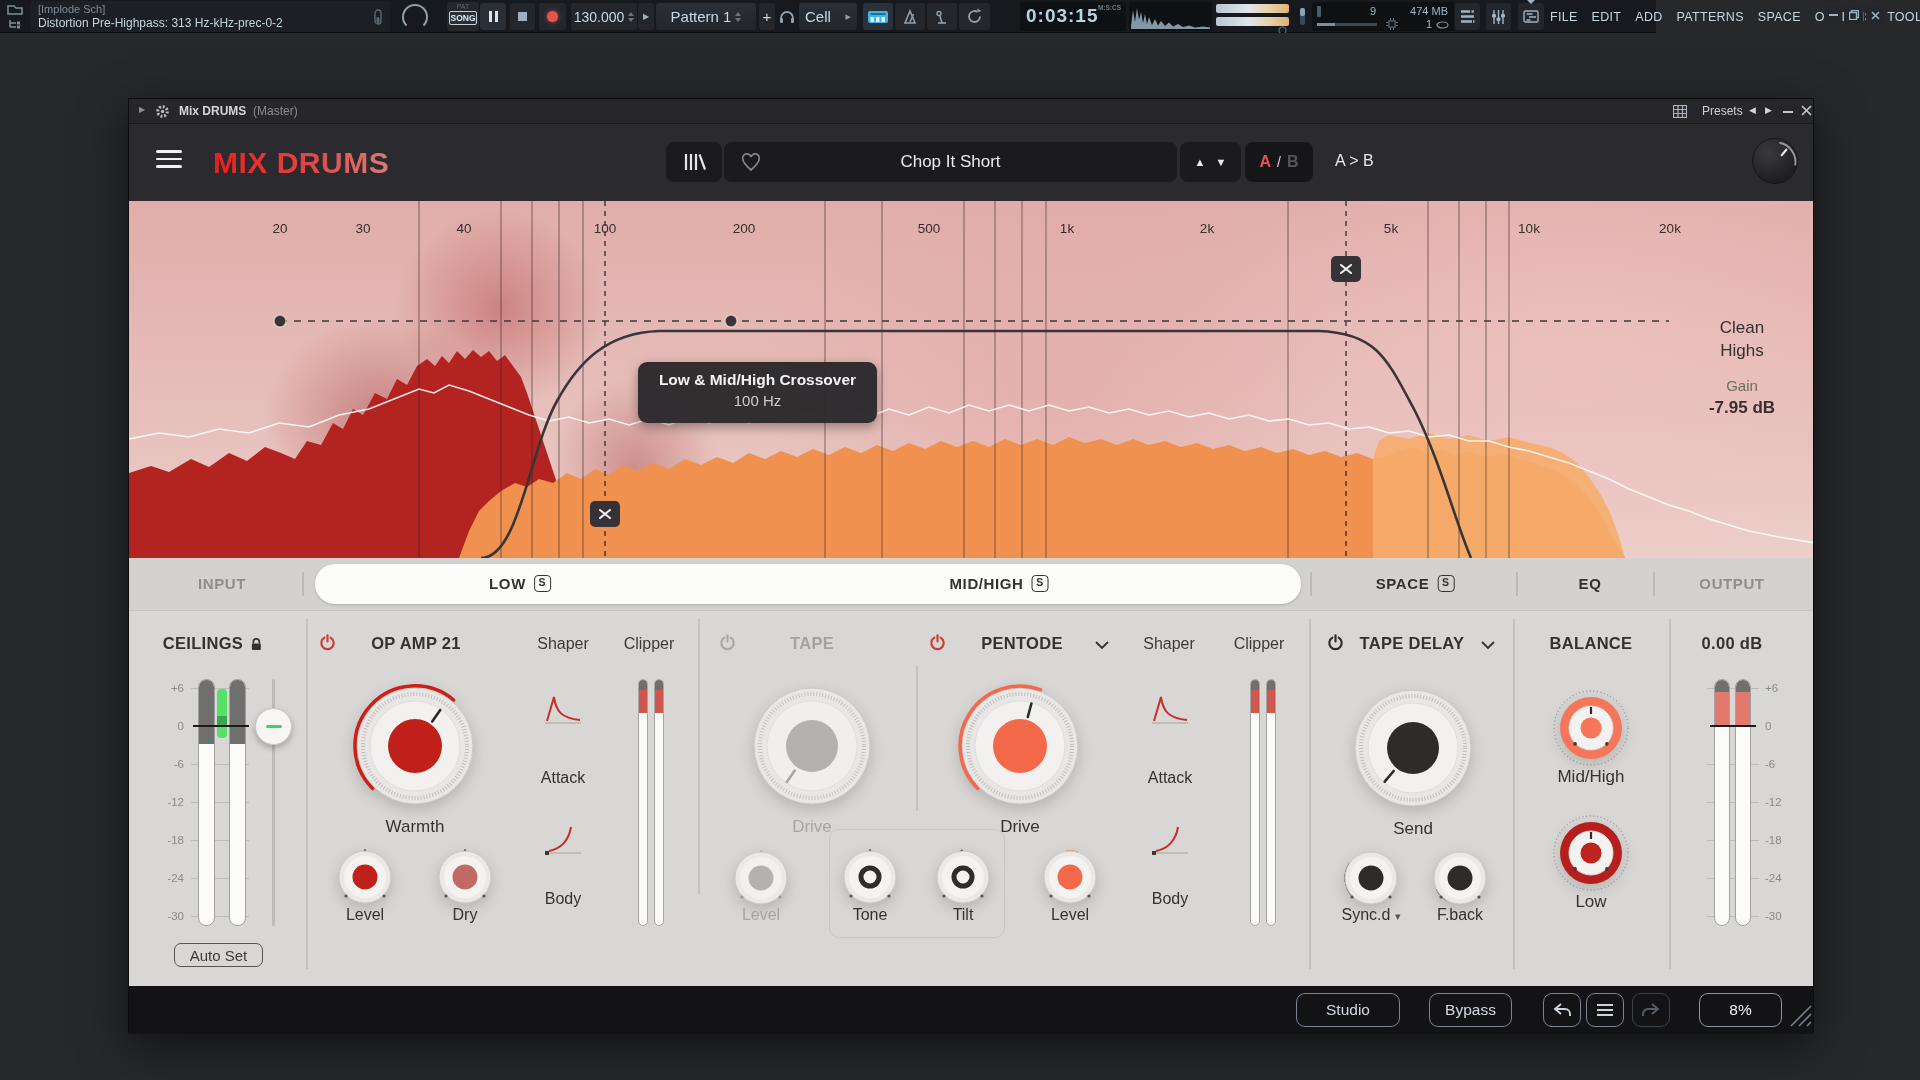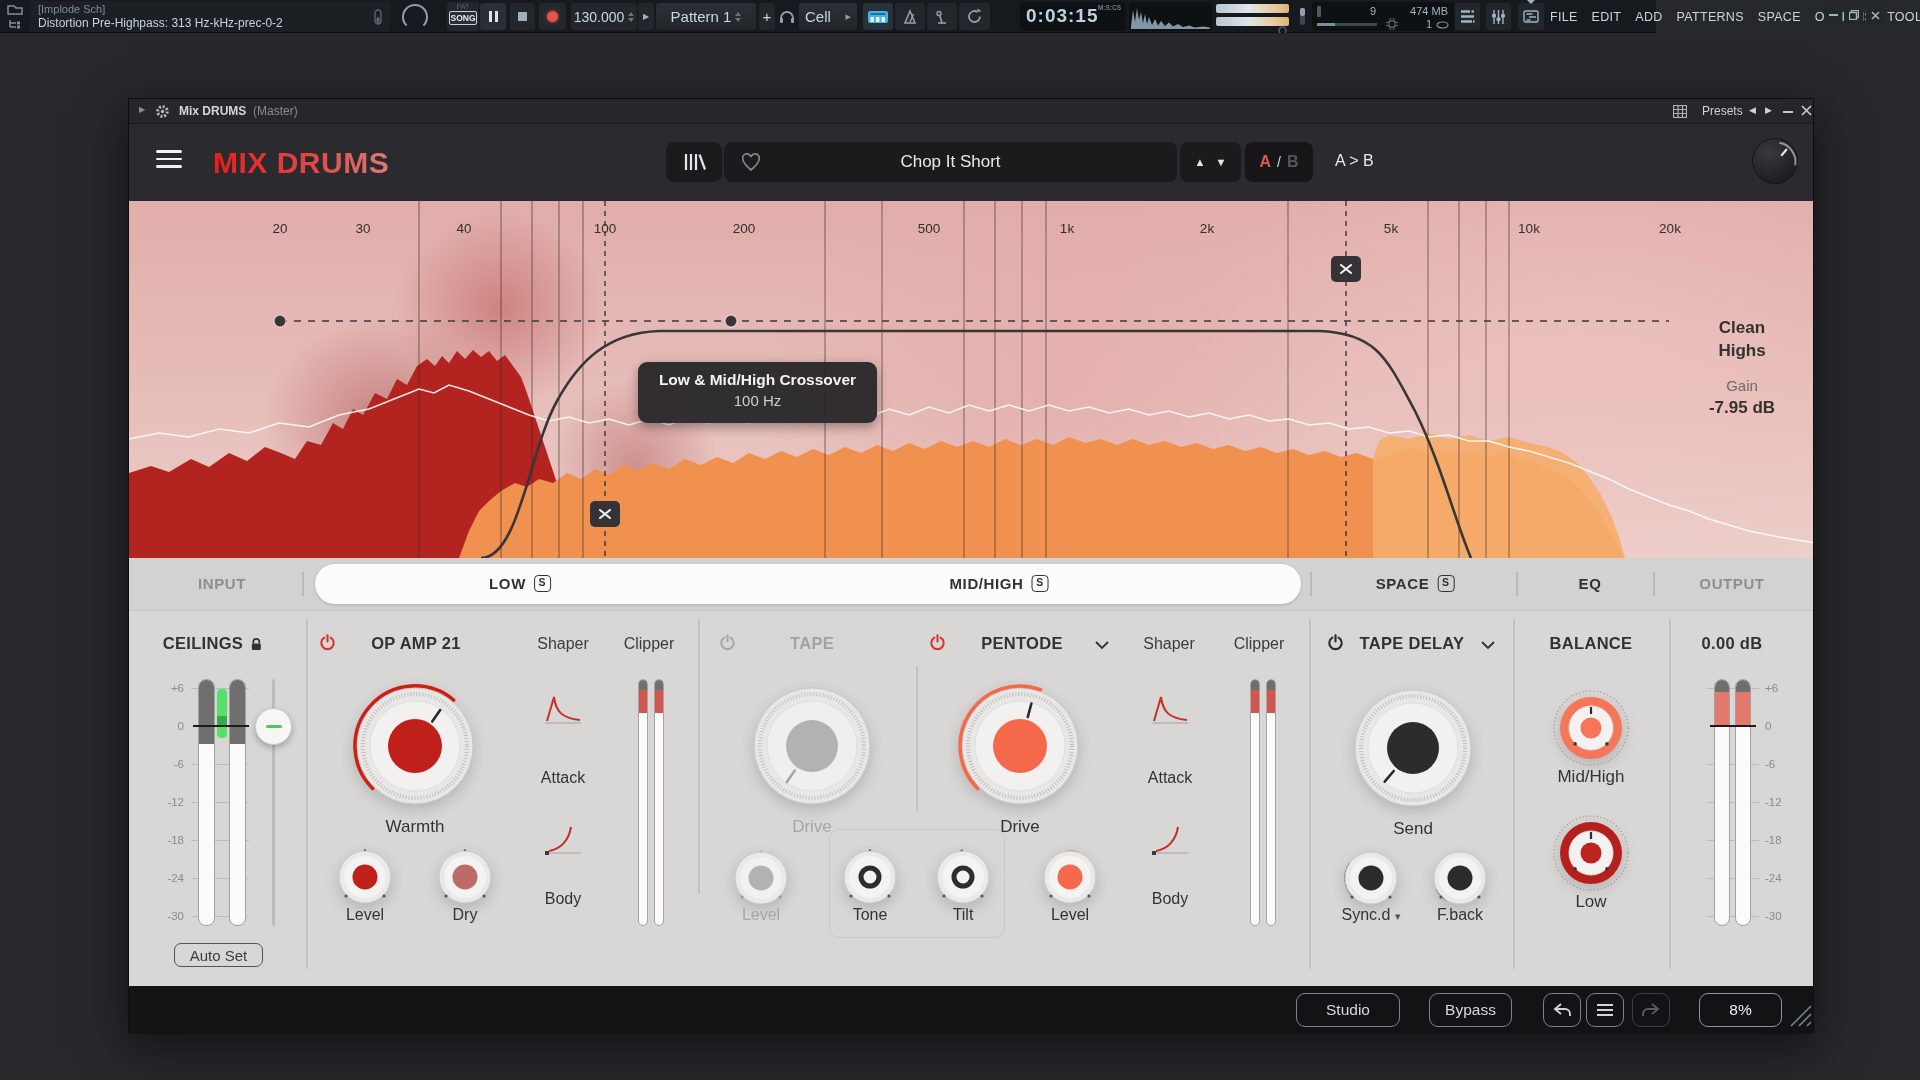--- a/index.html
+++ b/index.html
@@ -63,21 +63,21 @@
   .freq { position:absolute; top:20px; transform:translateX(-50%); font-size:13.5px;
     font-weight:500; color:#352e2e; }
   #tooltip { position:absolute; left:509px; top:161px; width:239px; height:61px;
     background:rgba(42,40,43,.96); border-radius:9px; box-shadow:0 4px 12px rgba(0,0,0,.35);
     text-align:center; padding-top:9px; }
   #tooltip .tt1 { font-size:15.5px; font-weight:700; color:#f4f2f2; }
   #tooltip .tt2 { font-size:15px; color:#cfcccc; margin-top:3px; }
   .xhandle { position:absolute; width:30px; height:26px; background:#353337; border-radius:5px;
     display:flex; align-items:center; justify-content:center; cursor:grab; }
   #readout { position:absolute; left:1533px; top:116px; width:160px; text-align:center; }
-  #readout .band { font-size:17px; font-weight:700; color:#343130; line-height:1.35; width:90px; margin:0 auto; }
+  #readout .band { font-size:17px; font-weight:400; color:#343130; line-height:1.35; width:90px; margin:0 auto; }
   #readout .param { font-size:15px; color:#6f6b6a; margin-top:14px; }
   #readout .val { font-size:17px; font-weight:700; color:#343130; margin-top:4px; }
   
   #tabsrow { position:relative; height:53px; background:#d3d2d0; border-bottom:1px solid #c6c5c3; }
   #pill { position:absolute; left:186px; top:6px; width:986px; height:40px; background:#fcfcfb;
     border-radius:21px; box-shadow:0 1px 3px rgba(0,0,0,.18); }
   .tab { position:absolute; top:17px; transform:translateX(-50%); font-size:15px; font-weight:700;
     letter-spacing:.6px; color:#333230; display:flex; align-items:center; gap:8px; cursor:pointer; }
   .tab.dim { color:#8f8e8c; }
   .sbadge { display:inline-block; width:17px; height:17px; border:1.8px solid #333230; border-radius:4px;

